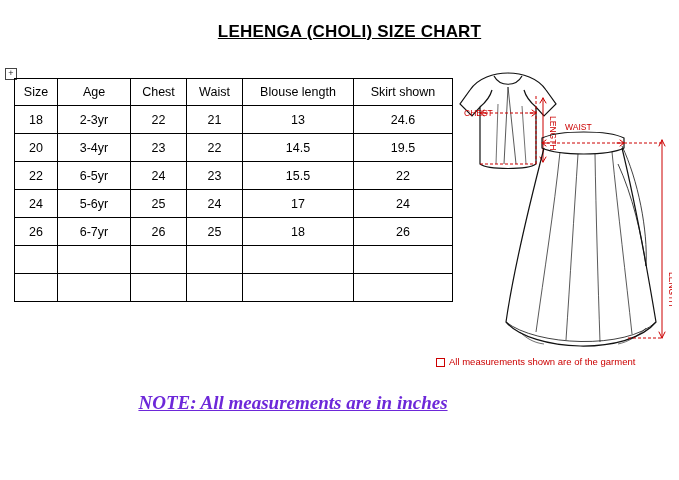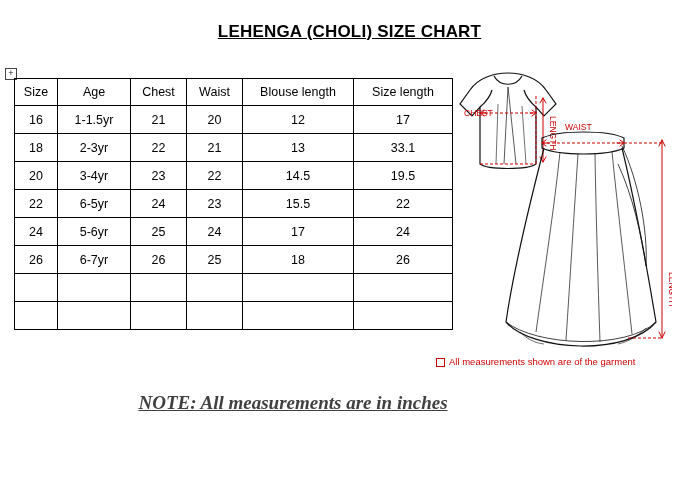--- a/index.html
+++ b/index.html
@@ -104,21 +104,21 @@
   
   #bottom-note {
     position: absolute;
     left: 0;
     top: 392px;
     width: 586px;
     text-align: center;
     font-size: 19px;
     font-weight: bold;
     font-style: italic;
-    color: #404040;
+    color: #6d28d9;
     text-decoration: underline;
     font-family: "Liberation Serif", serif;
   }
 
   svg text {
     font-family: "Liberation Sans", sans-serif;
   }
 </style>
 </head>
 <body>
@@ -128,39 +128,31 @@
 <div id="table-handle">+</div>
 
 <table id="size-table">
   <thead>
     <tr>
       <th class="c-size">Size</th>
       <th class="c-age">Age</th>
       <th class="c-chest">Chest</th>
       <th class="c-waist">Waist</th>
       <th class="c-blouse">Blouse length</th>
-      <th class="c-skirt">Size length</th>
+      <th class="c-skirt">Skirt shown</th>
     </tr>
   </thead>
   <tbody>
     <tr>
-      <td>16</td>
-      <td>1-1.5yr</td>
-      <td>21</td>
-      <td>20</td>
-      <td>12</td>
-      <td>17</td>
-    </tr>
-    <tr>
       <td>18</td>
       <td>2-3yr</td>
       <td>22</td>
       <td>21</td>
       <td>13</td>
-      <td>33.1</td>
+      <td>24.6</td>
     </tr>
     <tr>
       <td>20</td>
       <td>3-4yr</td>
       <td>23</td>
       <td>22</td>
       <td>14.5</td>
       <td>19.5</td>
     </tr>
     <tr>

